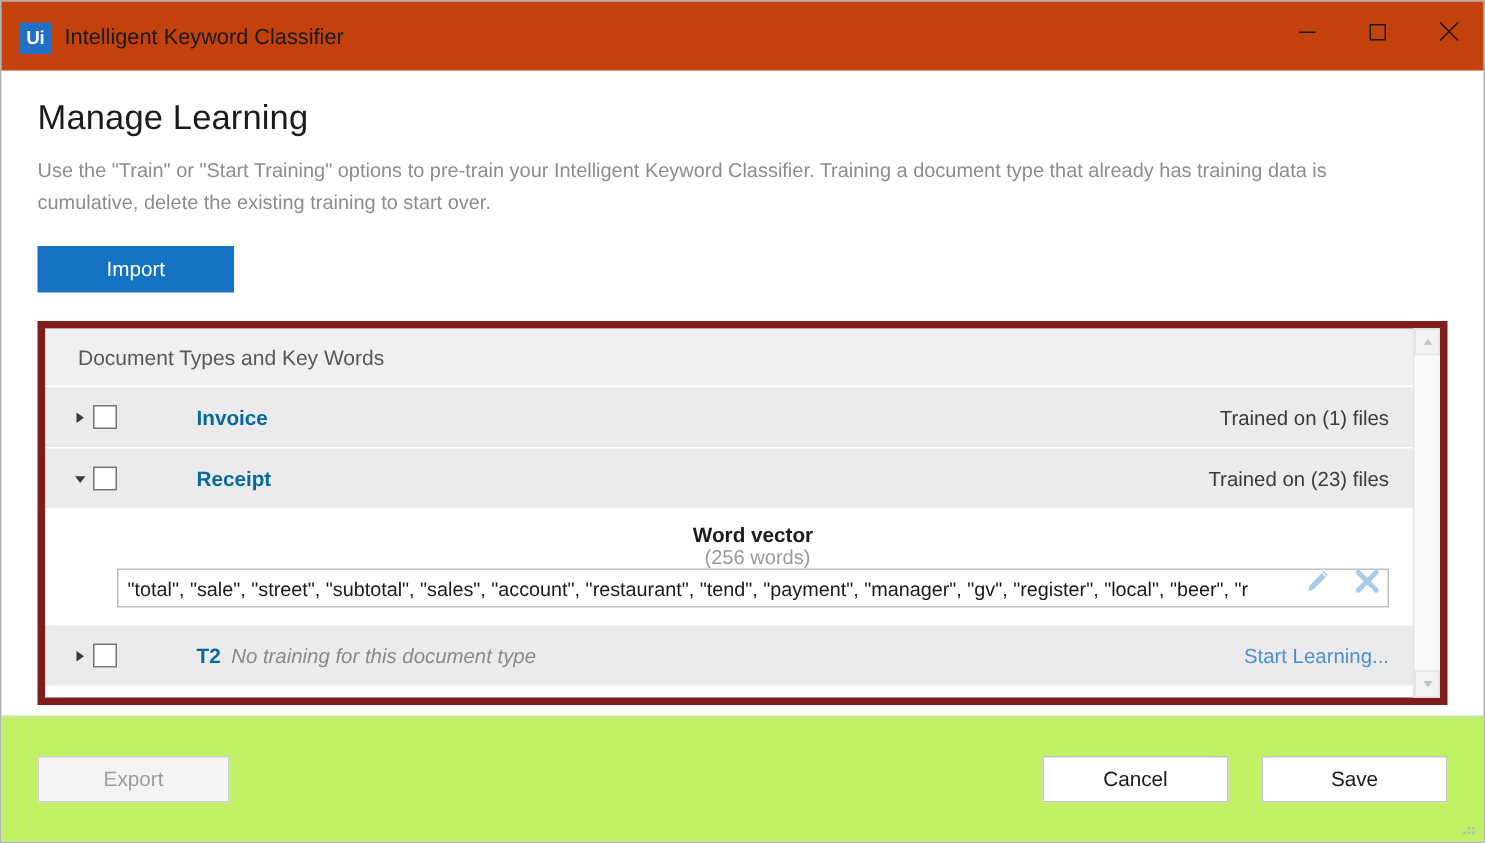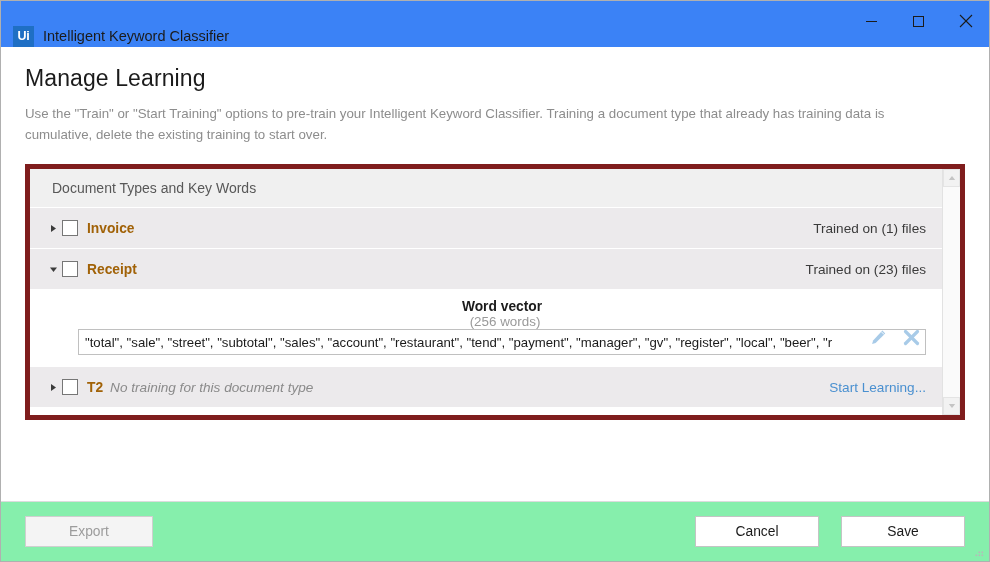--- a/index.html
+++ b/index.html
@@ -15,23 +15,23 @@
     position: relative;
     width: 990px; height: 562px;
     background: #ffffff;
     border: 1px solid #b0b0b0;
   }
 
   
   #titlebar {
     position: relative;
     height: 46px;
-    background: #3b82f6;
-    display: flex;
-    align-items: flex-end;
+    background: #c2410c;
+    display: flex;
+    align-items: flex-start;
   }
   #title-left {
     display: flex;
     align-items: center;
     padding: 14px 0 0 12px;
     gap: 9px;
   }
   #app-logo {
     width: 21px; height: 21px;
     background: #1f6fc4;
@@ -149,22 +149,23 @@
     border: 1px solid #767676;
     background: #ffffff;
     margin-right: 9px;
     cursor: default;
     flex: 0 0 auto;
   }
 
   .row-name {
     font-size: 13.8px;
     font-weight: bold;
-    color: #a16207;
-    white-space: nowrap;
+    color: #0369a1;
+    white-space: nowrap;
+    margin-left: 44px;
   }
 
   .row-note {
     font-size: 13.6px;
     color: #8a8a8a;
     font-style: italic;
     margin-left: 7px;
     white-space: nowrap;
   }
 
@@ -257,22 +258,22 @@
   .sb-track {
     flex: 1 1 auto;
     background: #fafafa;
     cursor: default;
   }
 
   
   #footer {
     position: absolute;
     left: 0; right: 0; bottom: 0;
-    height: 60px;
-    background: #86efac;
+    height: 84px;
+    background: #bef264;
     border-top: 1px solid #dcdcdc;
   }
   #footer-inner {
     position: relative;
     height: 100%;
     padding: 0 24px;
     display: flex;
     align-items: center;
   }
   .ftr-btn {
@@ -334,20 +335,21 @@
       </div>
     </div>
   </div>
 
   <div id="content">
 
     <h1 id="page-title">Manage Learning</h1>
 
     <p id="page-desc">Use the "Train" or "Start Training" options to pre-train your Intelligent Keyword Classifier. Training a document type that already has training data is cumulative, delete the existing training to start over.</p>
 
+    <button id="import-button">Import</button>
 
     
     <div id="list-panel">
 
       <div id="list-body">
 
         <div class="list-header">
           <span>Document Types and Key Words</span>
         </div>
 

